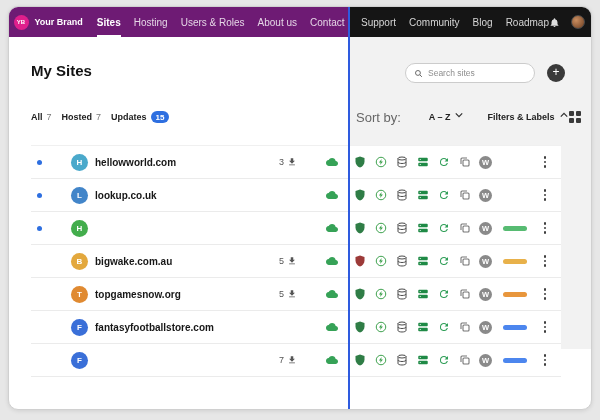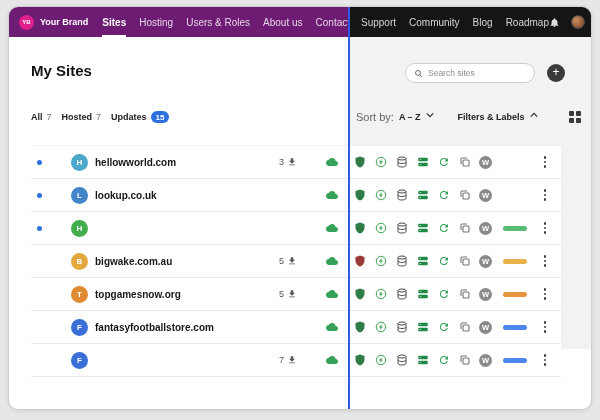--- a/index.html
+++ b/index.html
@@ -5,21 +5,21 @@
   * { margin:0; padding:0; box-sizing:border-box; font-family:"Liberation Sans", sans-serif; }
   html,body { width:600px; height:420px; background:#e7e7e7; overflow:hidden; }
   .window { position:absolute; left:8px; top:6px; width:584px; height:404px; background:#fff;
             border:1px solid #d0d0d0; border-radius:10px; overflow:hidden;
             box-shadow:0 1px 4px rgba(0,0,0,.10); }
   .divider { position:absolute; left:339px; top:0; width:2px; height:100%;
              background:var(--divider-blue,#2e5bdf); z-index:40; cursor:ew-resize; }
 
   
   .hdr { display:flex; height:30px; }
-  .hdr-left { width:340px; background:var(--header-purple,#6e1b74); display:flex; align-items:center; padding:0 10px; }
+  .hdr-left { width:340px; background:var(--header-purple,#6e1b74); display:flex; align-items:center; padding:0 10px;justify-content:center; }
   .brandgrp { display:flex; align-items:center; gap:6px; margin-right:14px; cursor:pointer; }
   .logo { width:15px; height:15px; border-radius:50%; background:var(--logo-pink,#df1f8c); color:#fff;
           font-size:6px; font-weight:bold; display:flex; align-items:center; justify-content:center; flex:none; }
   .brand { color:#fff; font-size:9px; font-weight:bold; white-space:nowrap; }
   .nav { display:flex; gap:13px; align-items:center; height:100%; }
   .nav a { color:rgba(255,255,255,.82); font-size:10px; text-decoration:none; white-space:nowrap;
            position:relative; display:flex; align-items:center; height:100%; cursor:pointer; }
   .nav a.active { color:#fff; font-weight:bold; }
   .nav a.active::after { content:""; position:absolute; left:0; right:0; bottom:0; height:2px; background:#fff; }
   .hdr-right { flex:1; background:var(--header-dark,#151515); display:flex; align-items:center; padding:0 12px; }
@@ -44,21 +44,21 @@
   .search-box { position:absolute; left:56px; top:26px; width:130px; height:20px; background:#fff;
                 border:1px solid #cccccc; border-radius:11px; display:flex; align-items:center; gap:5px; padding:0 8px; }
   .search-box svg { width:9px; height:9px; color:#666; flex:none; }
   .search-box input { border:none; outline:none; font-size:8.5px; color:#333; width:100%; background:transparent; }
   .search-box input::placeholder { color:#8d8d8d; }
   .add-btn { position:absolute; left:198px; top:27px; width:18px; height:18px; border-radius:50%; background:#3a3a3a;
              color:#fff; border:none; font-size:12px; display:flex; align-items:center; justify-content:center;
              cursor:pointer; padding-bottom:2px; }
 
   .sort-row { position:absolute; left:7px; right:10px; top:73px; height:14px; display:flex; align-items:center; }
-  .sort-label { font-size:11px; color:#666; margin-right:5px; }
+  .sort-label { font-size:13px; color:#666; margin-right:28px; }
   .sort-select, .filter-toggle { display:flex; align-items:flex-start; gap:5px; font-size:9px; font-weight:bold; color:#222; cursor:pointer; }
   .filter-toggle { margin-left:24px; }
   .chev { width:8px; height:6px; color:#333; }
   .grid-btn { margin-left:auto; display:grid; grid-template-columns:5px 5px; gap:2px; cursor:pointer; }
   .grid-btn i { width:5px; height:5px; background:#3a3a3a; border-radius:1px; }
 
   
   .rows { position:absolute; left:22px; top:108px; width:530px; z-index:10; border-top:1px solid #f0f0f0; }
   .row { position:relative; height:33px; background:#fff; border-bottom:1px solid #ebebeb; }
   .cell { position:absolute; top:0; bottom:0; display:flex; align-items:center; }

